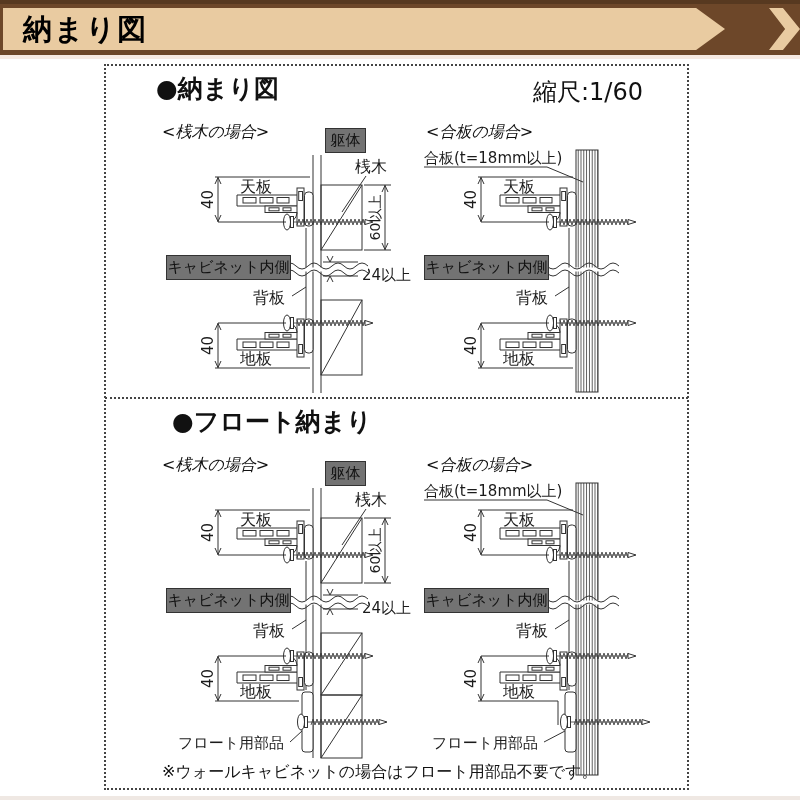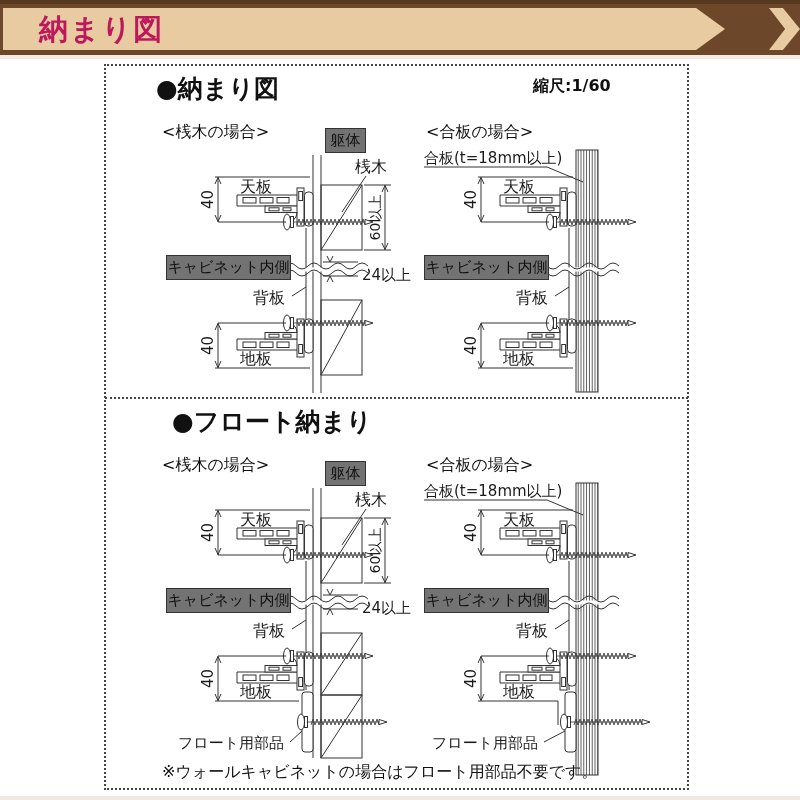--- a/index.html
+++ b/index.html
@@ -4,34 +4,34 @@
 <style>
   html,body{margin:0;padding:0;}
   body{width:800px;height:800px;position:relative;background:#ffffff;
        font-family:"DejaVu Sans",sans-serif;overflow:hidden;}
   .abs{position:absolute;}
   
   .banner{position:absolute;left:0;top:0;width:800px;height:55px;background:#6d4729;
           border-top:4px solid #573920;box-sizing:border-box;}
   .ribbon{position:absolute;left:3px;top:4px;width:722px;height:42px;background:#e9cba1;
           clip-path:polygon(0 0,96% 0,100% 50%,96% 100%,0 100%);}
-  .ribbon .title{display:block;font-size:29px;font-weight:bold;color:#be185d;
-          line-height:42px;padding-left:36px;letter-spacing:2px;}
+  .ribbon .title{display:block;font-size:29px;font-weight:bold;color:#000000;
+          line-height:42px;padding-left:20px;letter-spacing:2px;}
   .chev{position:absolute;left:769px;top:4px;width:31px;height:42px;background:#e9cba1;
           clip-path:polygon(0 0,45% 0,100% 50%,45% 100%,0 100%,52% 50%);}
   .pinkline{position:absolute;left:0;top:55px;width:800px;height:4px;background:#f7eae2;}
   .botline{position:absolute;left:0;bottom:0;width:800px;height:4px;background:#efe8e3;}
   
   .frame{position:absolute;left:104px;top:64px;width:585px;height:726px;
          border:2px dotted #444;box-sizing:border-box;background:#fff;}
   .separator{position:absolute;left:105px;top:397px;width:583px;height:0;
          border-top:2px dotted #444;}
   .sec-heading{position:absolute;font-size:25px;font-weight:bold;color:#111;white-space:nowrap;}
-  .scale{position:absolute;font-size:16px;color:#111;white-space:nowrap;font-weight:bold;}
-  .case-lbl{position:absolute;font-size:16px;color:#111;white-space:nowrap;}
+  .scale{position:absolute;font-size:24px;color:#111;white-space:nowrap;}
+  .case-lbl{position:absolute;font-size:16px;color:#111;white-space:nowrap;font-style:italic;}
   .lbl-box{position:absolute;border:1.5px solid #333;background:#737373;color:#111;
          display:flex;align-items:center;justify-content:center;font-size:15px;
          box-sizing:border-box;white-space:nowrap;z-index:2;}
   .footnote{position:absolute;font-size:16px;color:#111;white-space:nowrap;}
   svg.overlay{position:absolute;left:0;top:0;z-index:1;pointer-events:none;}
   svg text{fill:#1b1b1b;}
 </style>
 </head>
 <body>
 

